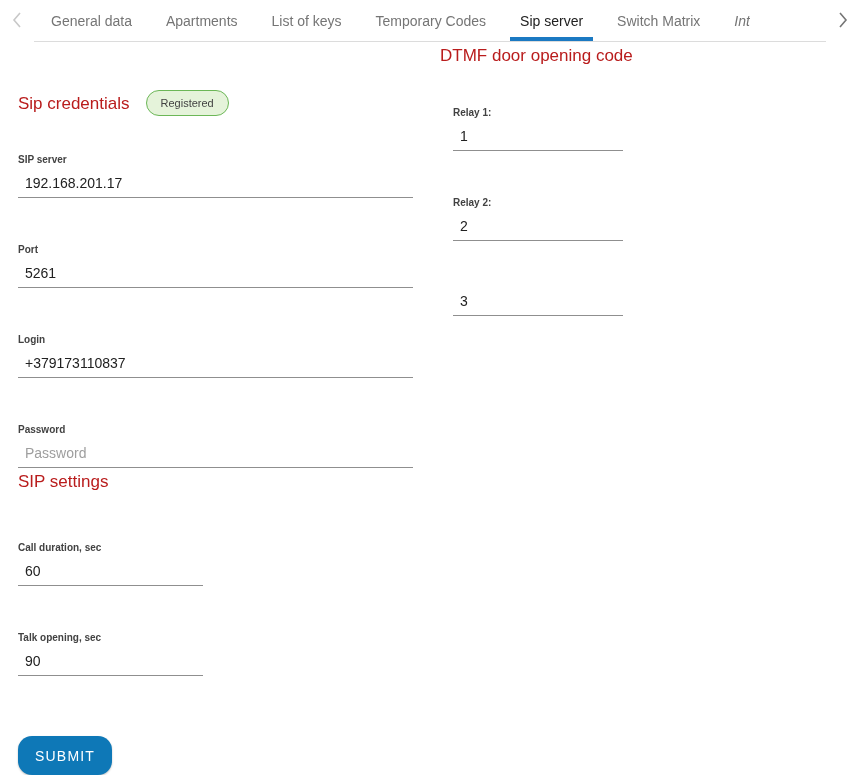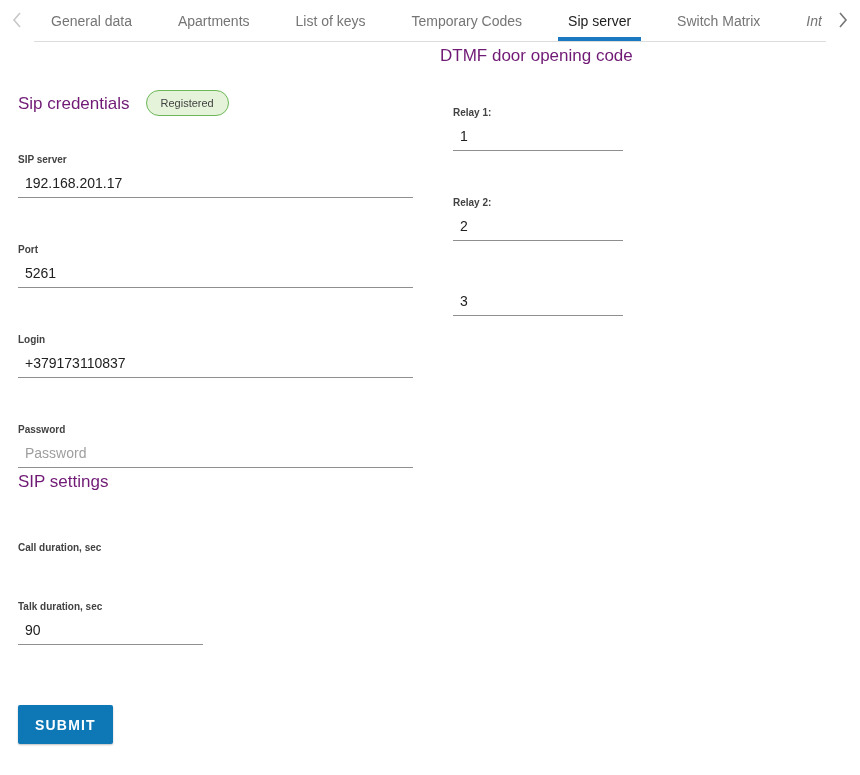--- a/index.html
+++ b/index.html
@@ -33,21 +33,20 @@
   }
   .nav-arrow svg { stroke: #757575; }
   .nav-arrow.disabled svg { stroke: #c8c8c8; }
   .tabs {
     flex: 1 1 auto;
     display: flex;
     align-items: stretch;
     border-bottom: 1px solid #dcdcdc;
     overflow: hidden;
     white-space: nowrap;
-    gap: 12px;
   }
   .tab {
     padding: 0 17px;
     font-size: 14px;
     color: #757575;
     display: flex;
     align-items: center;
     position: relative;
     cursor: pointer;
     flex: 0 0 auto;
@@ -80,21 +79,21 @@
 
   .heading-row {
     margin-top: 48px;
     display: flex;
     align-items: flex-start;
   }
   h2.section-title {
     margin: 0;
     font-size: 17px;
     font-weight: 400;
-    color: #701a75;
+    color: #b91c1c;
     line-height: 28px;
   }
   .badge {
     margin-left: 16px;
     background: #e5f3da;
     border: 1px solid #6cb757;
     border-radius: 14px;
     padding: 4px 14px;
     font-size: 11px;
     color: #424242;
@@ -134,24 +133,24 @@
     width: 195px;
   }
   .relay-fields { margin-left: 13px; }
   .relay-fields .field.first { margin-top: 35px; }
 
   .submit-btn {
     margin-top: 60px;
     background: #0e78b7;
     color: #ffffff;
     border: none;
-    border-radius: 2px;
+    border-radius: 14px;
     padding: 12px 17px 11px 17px;
     font-size: 14px;
-    font-weight: bold;
+    font-weight: normal;
     letter-spacing: 1.2px;
     font-family: "Liberation Sans", sans-serif;
     cursor: pointer;
     box-shadow: 0 1px 2px rgba(0,0,0,0.25);
   }
 </style>
 </head>
 <body>
 
 <header class="tabbar">
@@ -205,24 +204,25 @@
 
     <div class="field">
       <label>Password</label>
       <input type="text" placeholder="Password" style="">
     </div>
 
     <h2 class="section-title settings-title">SIP settings</h2>
 
     <div class="field">
       <label>Call duration, sec</label>
-    </div>
-
-    <div class="field">
-      <label>Talk duration, sec</label>
+      <input type="text" class="narrow" value="60" style="">
+    </div>
+
+    <div class="field">
+      <label>Talk opening, sec</label>
       <input type="text" class="narrow" value="90" style="">
     </div>
 
     <button class="submit-btn">SUBMIT</button>
   </section>
 
   <section class="col-right">
     <h2 class="section-title dtmf-title">DTMF door opening code</h2>
 
     <div class="relay-fields">

